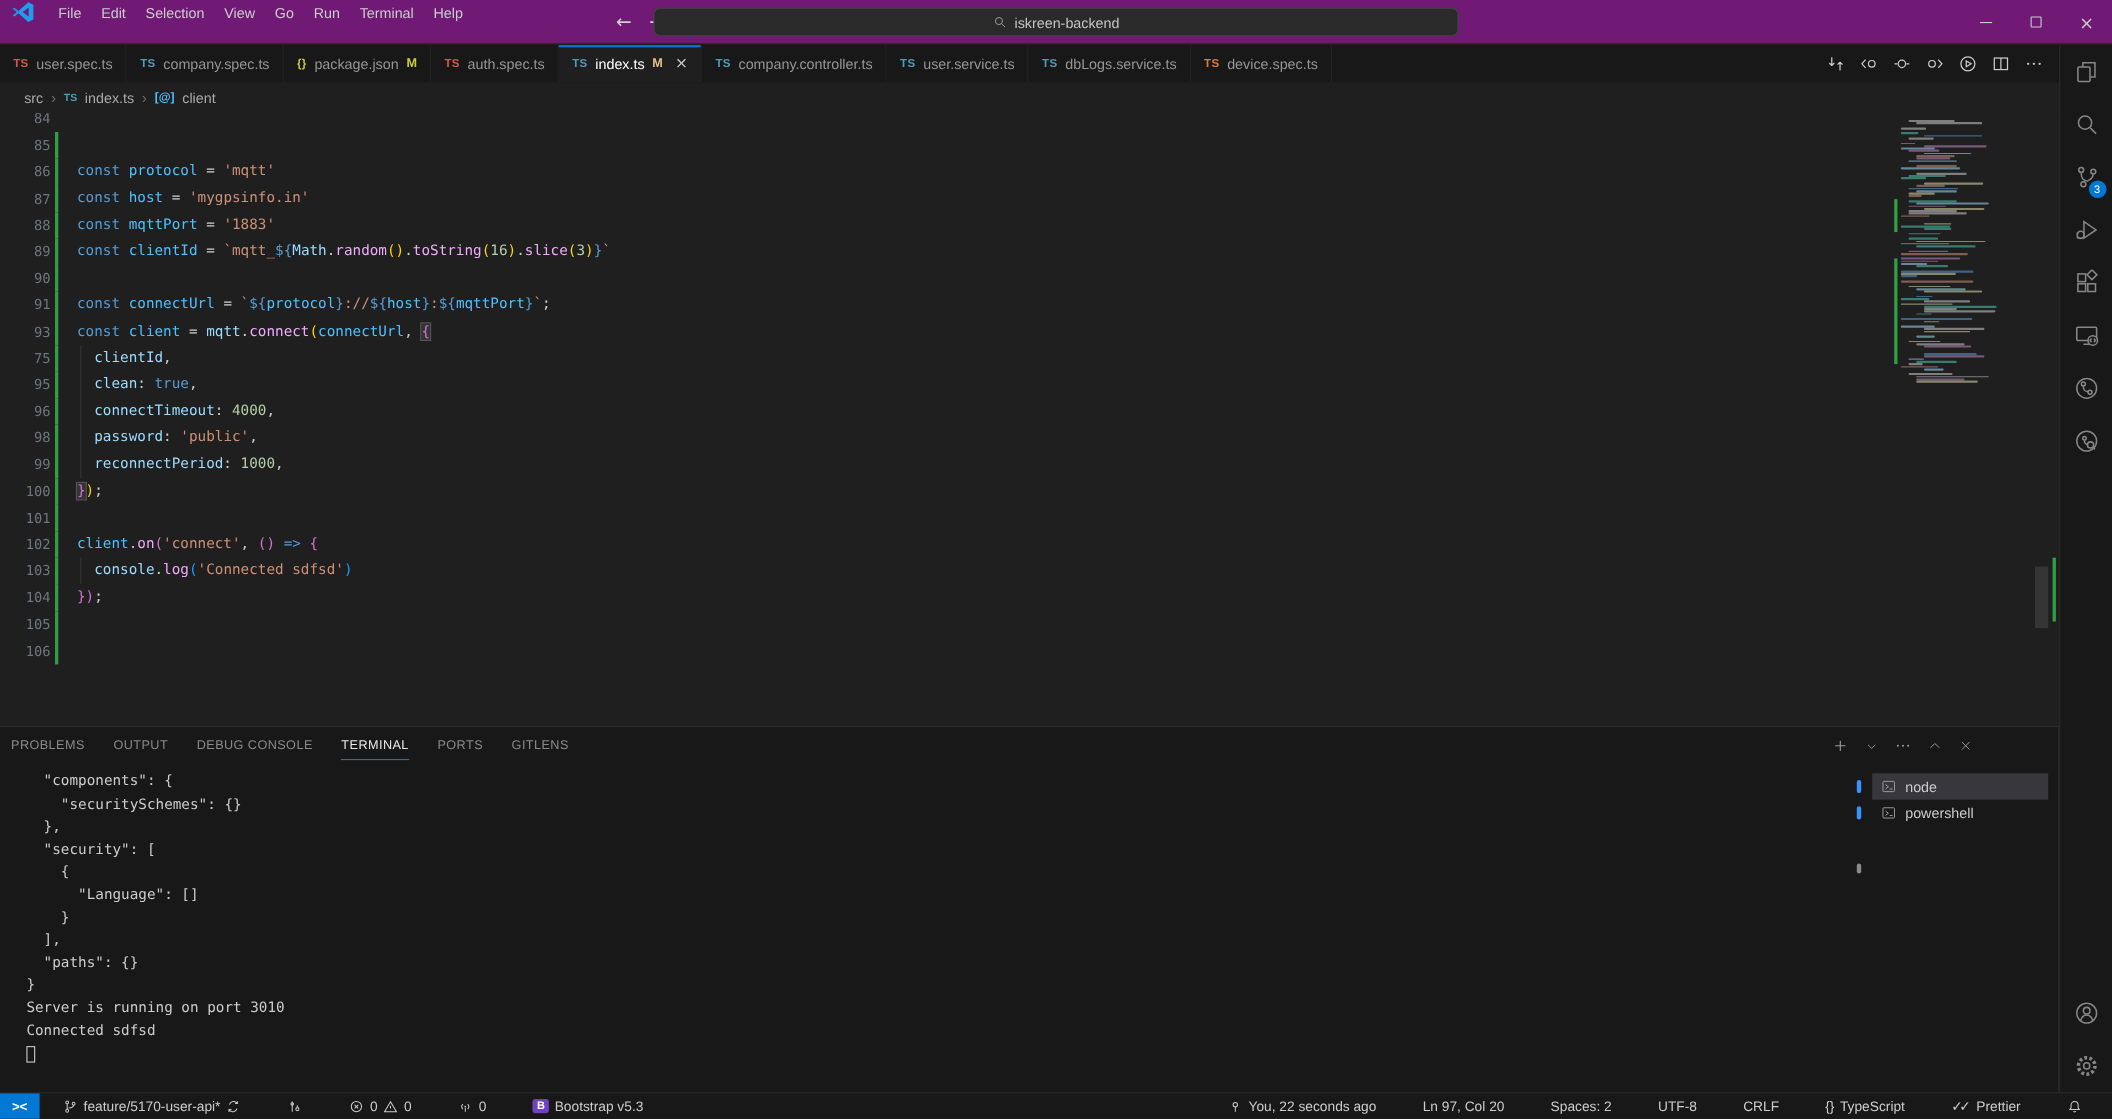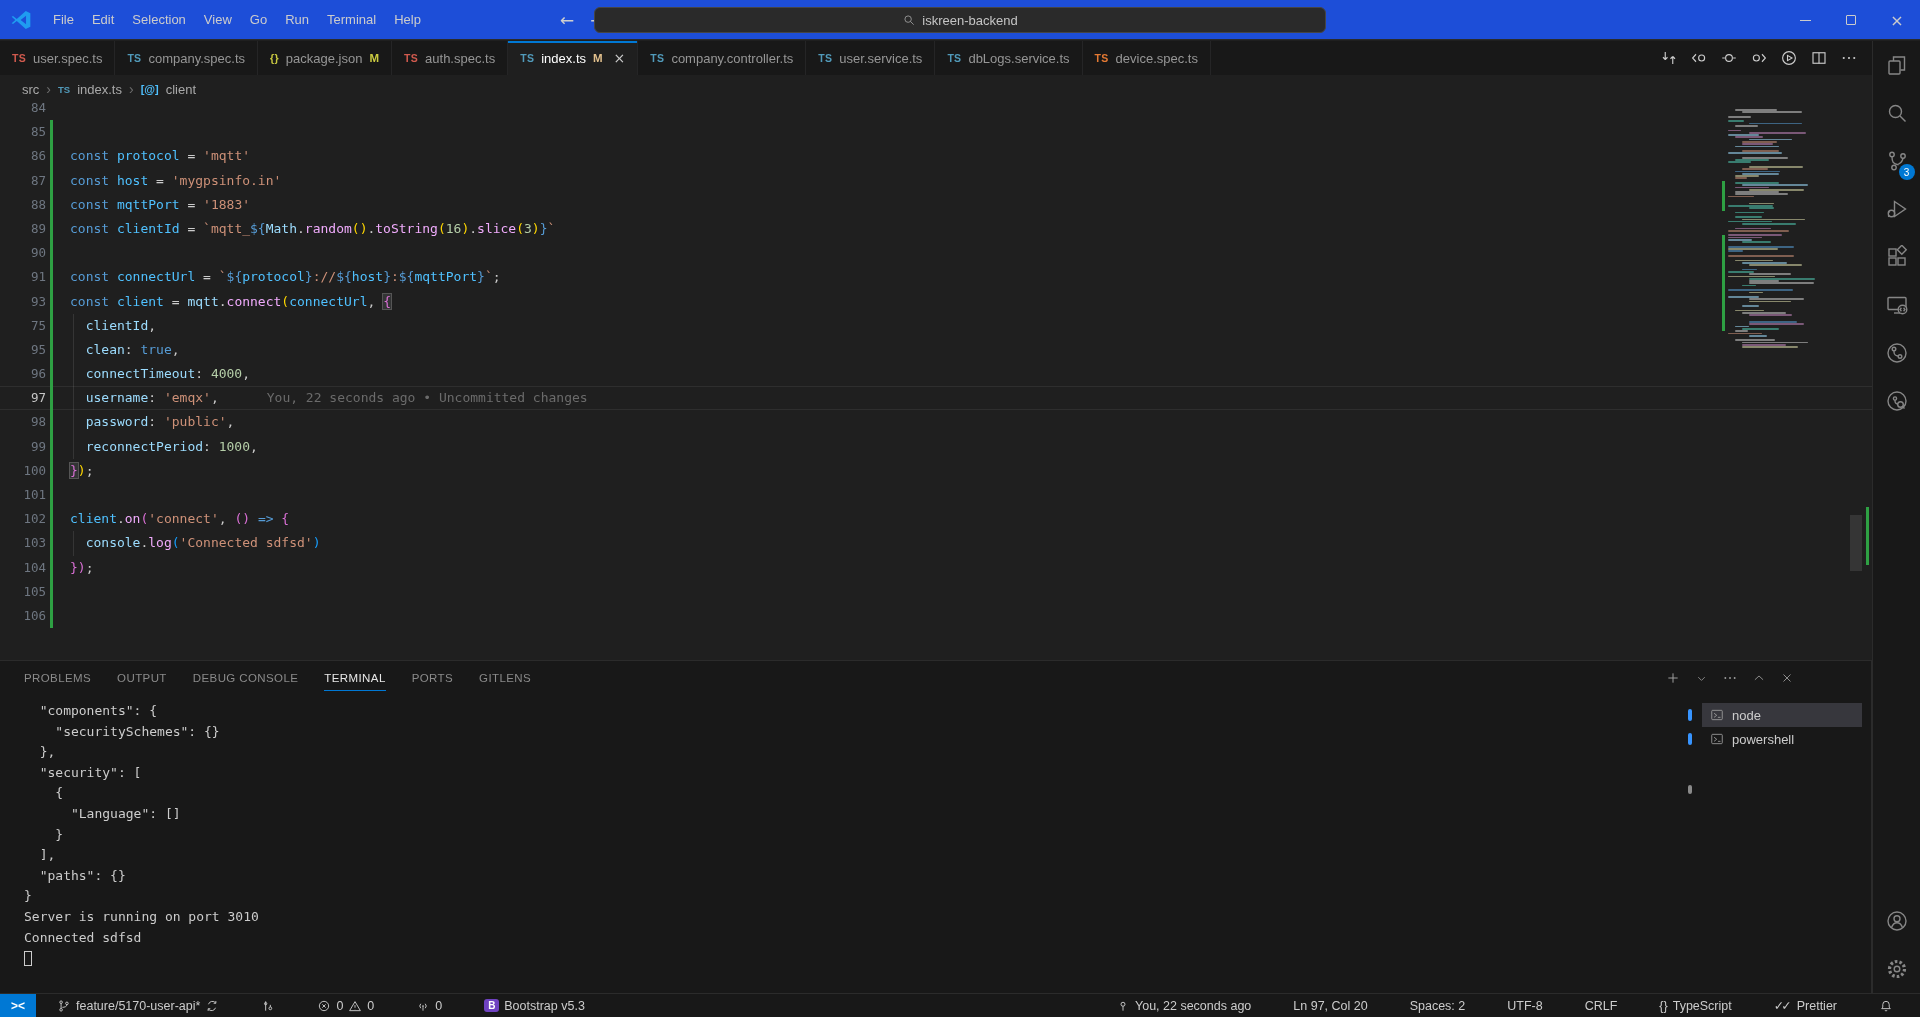--- a/index.html
+++ b/index.html
@@ -4,21 +4,21 @@
 <style>
   *{box-sizing:border-box;margin:0;padding:0}
   html,body{width:1920px;height:1017px;overflow:hidden}
   body{background:#1f1f1f;font-family:"Liberation Sans",sans-serif;color:#ccc;position:relative;font-size:13px}
   .uni{font-family:"DejaVu Sans",sans-serif}
   svg{display:block}
   .ic{color:#9d9d9d}
   .ic svg{stroke:currentColor;fill:none;stroke-width:1.5}
 
   
-  #titlebar{position:absolute;top:0;left:0;width:1920px;height:40px;background:#1d4ed8;border-bottom:1px solid #2b2b2b;display:flex;align-items:center}
+  #titlebar{position:absolute;top:0;left:0;width:1920px;height:40px;background:#701a75;border-bottom:1px solid #2b2b2b;display:flex;}
   #vscode-logo{width:22px;height:22px;margin:0 12px 0 10px}
   .menu-item{padding:4px 9px;color:#cccccc;font-size:13px;border-radius:4px;cursor:default}
   .nav-arrows{position:absolute;left:560px;top:0;height:40px;display:flex;align-items:center;gap:16px;color:#cfcfcf;font-size:17px}
   #search-box{position:absolute;left:50%;top:7px;transform:translateX(-50%);width:732px;height:26px;background:#2a2a2a;border:1px solid #454545;border-radius:6px;display:flex;align-items:center;justify-content:center;gap:6px;color:#c5c5c5;font-size:13px}
   #win-controls{position:absolute;right:0;top:0;height:40px;display:flex}
   .win-btn{width:46px;height:40px;display:flex;align-items:center;justify-content:center;color:#cccccc}
   .min-glyph{display:inline-block;width:11px;height:1px;background:#ccc}
   .max-glyph{display:inline-block;width:10px;height:10px;border:1px solid #ccc;border-radius:1px}
 
   
@@ -60,21 +60,21 @@
   #minimap{position:absolute;top:6px;right:60px;width:86px;height:300px}
   .mm-row{height:1.7px;margin-bottom:.6px;border-radius:1px}
   .mm-green{position:absolute;width:3px;background:#2ea043;left:-4px}
   #mm-g1{top:72px;height:30px}
   #mm-g2{top:126px;height:96px}
   #scroll-slider{position:absolute;right:10px;top:412px;width:12px;height:56px;background:rgba(121,121,121,.25)}
   #ruler-green{position:absolute;right:3px;top:404px;width:3px;height:58px;background:#2ea043}
 
   
   #panel{position:absolute;top:660px;left:0;width:1872px;height:333px;background:#181818;border-top:1px solid #2b2b2b}
-  #panel-header{height:34px;display:flex;align-items:center;padding-left:24px;gap:26px}
+  #panel-header{height:34px;display:flex;align-items:center;padding-left:10px;gap:26px}
   .ptab{font-size:11.5px;letter-spacing:.4px;color:#8a8a8a;height:34px;display:flex;align-items:center;position:relative;cursor:default}
   .ptab.active{color:#e7e7e7}
   .ptab.active::after{content:"";position:absolute;left:0;right:0;bottom:4px;height:1px;background:#0078d4}
   #panel-actions{position:absolute;right:78px;top:0;height:34px;display:flex;align-items:center;gap:14px;color:#cccccc}
   #terminal-output{position:absolute;left:0;top:40px;right:240px;bottom:0;padding-left:24px;font-family:"DejaVu Sans Mono",monospace;font-size:13px;line-height:20.6px;color:#cccccc;white-space:pre}
   #terminal-cursor{display:inline-block;width:8px;height:15px;border:1px solid #cccccc;vertical-align:text-bottom;margin-top:3px}
   #terminal-list{position:absolute;right:10px;top:42px;width:160px}
   .term-item{display:flex;align-items:center;gap:8px;height:24px;padding-left:8px;color:#cccccc;font-size:13px;position:relative}
   .term-item.active{background:#37373d}
   .term-deco{position:absolute;left:-14px;width:4px;height:12px;top:6px;background:#3794ff;border-radius:2px}
@@ -289,25 +289,20 @@
       <div class="line changed">
         <span class="num">95</span>
         <span class="chg"></span>
         <span class="code guide"><span class="tk-pl">  </span><span class="tk-prop">clean</span><span class="tk-pl">: </span><span class="tk-kw">true</span><span class="tk-pl">,</span></span>
       </div>
       <div class="line changed">
         <span class="num">96</span>
         <span class="chg"></span>
         <span class="code guide"><span class="tk-pl">  </span><span class="tk-prop">connectTimeout</span><span class="tk-pl">: </span><span class="tk-num">4000</span><span class="tk-pl">,</span></span>
       </div>
-      <div class="line changed current">
-        <span class="num">97</span>
-        <span class="chg"></span>
-        <span class="code guide"><span class="tk-pl">  </span><span class="tk-prop">username</span><span class="tk-pl">: </span><span class="tk-str">'emqx'</span><span class="tk-pl">,</span><span class="blame">You, 22 seconds ago • Uncommitted changes</span></span>
-      </div>
       <div class="line changed">
         <span class="num">98</span>
         <span class="chg"></span>
         <span class="code guide"><span class="tk-pl">  </span><span class="tk-prop">password</span><span class="tk-pl">: </span><span class="tk-str">'public'</span><span class="tk-pl">,</span></span>
       </div>
       <div class="line changed">
         <span class="num">99</span>
         <span class="chg"></span>
         <span class="code guide"><span class="tk-pl">  </span><span class="tk-prop">reconnectPeriod</span><span class="tk-pl">: </span><span class="tk-num">1000</span><span class="tk-pl">,</span></span>
       </div>

